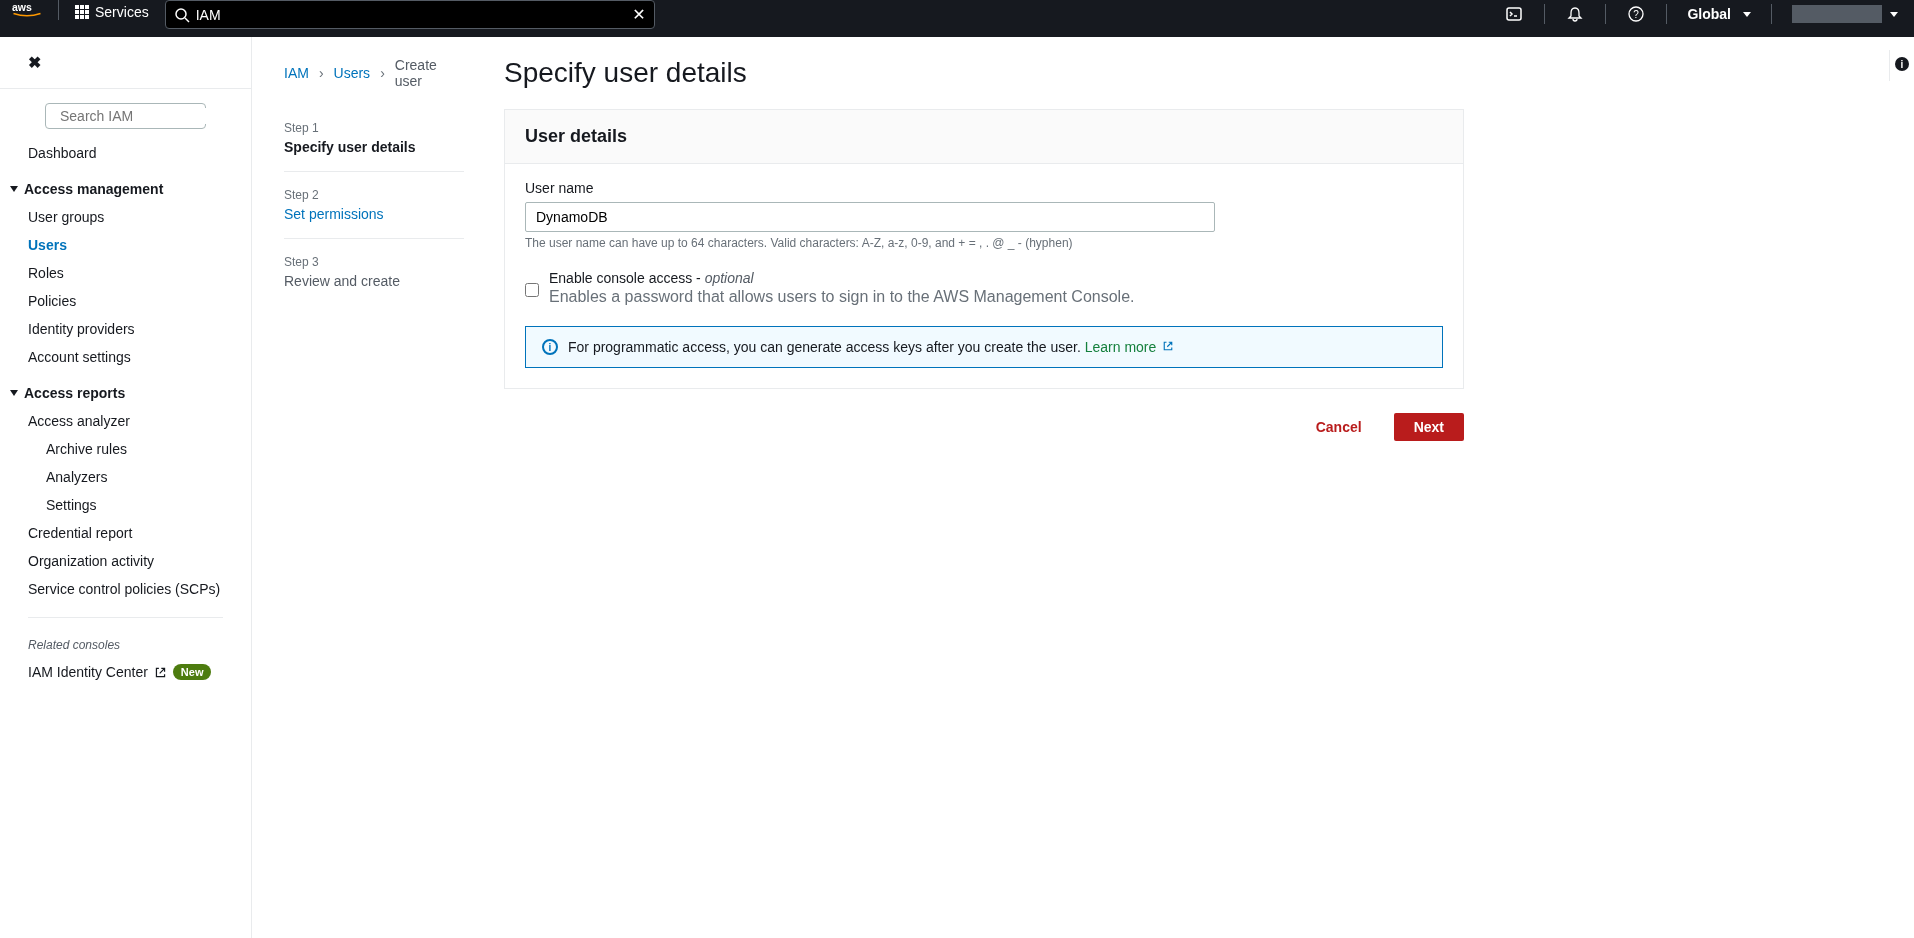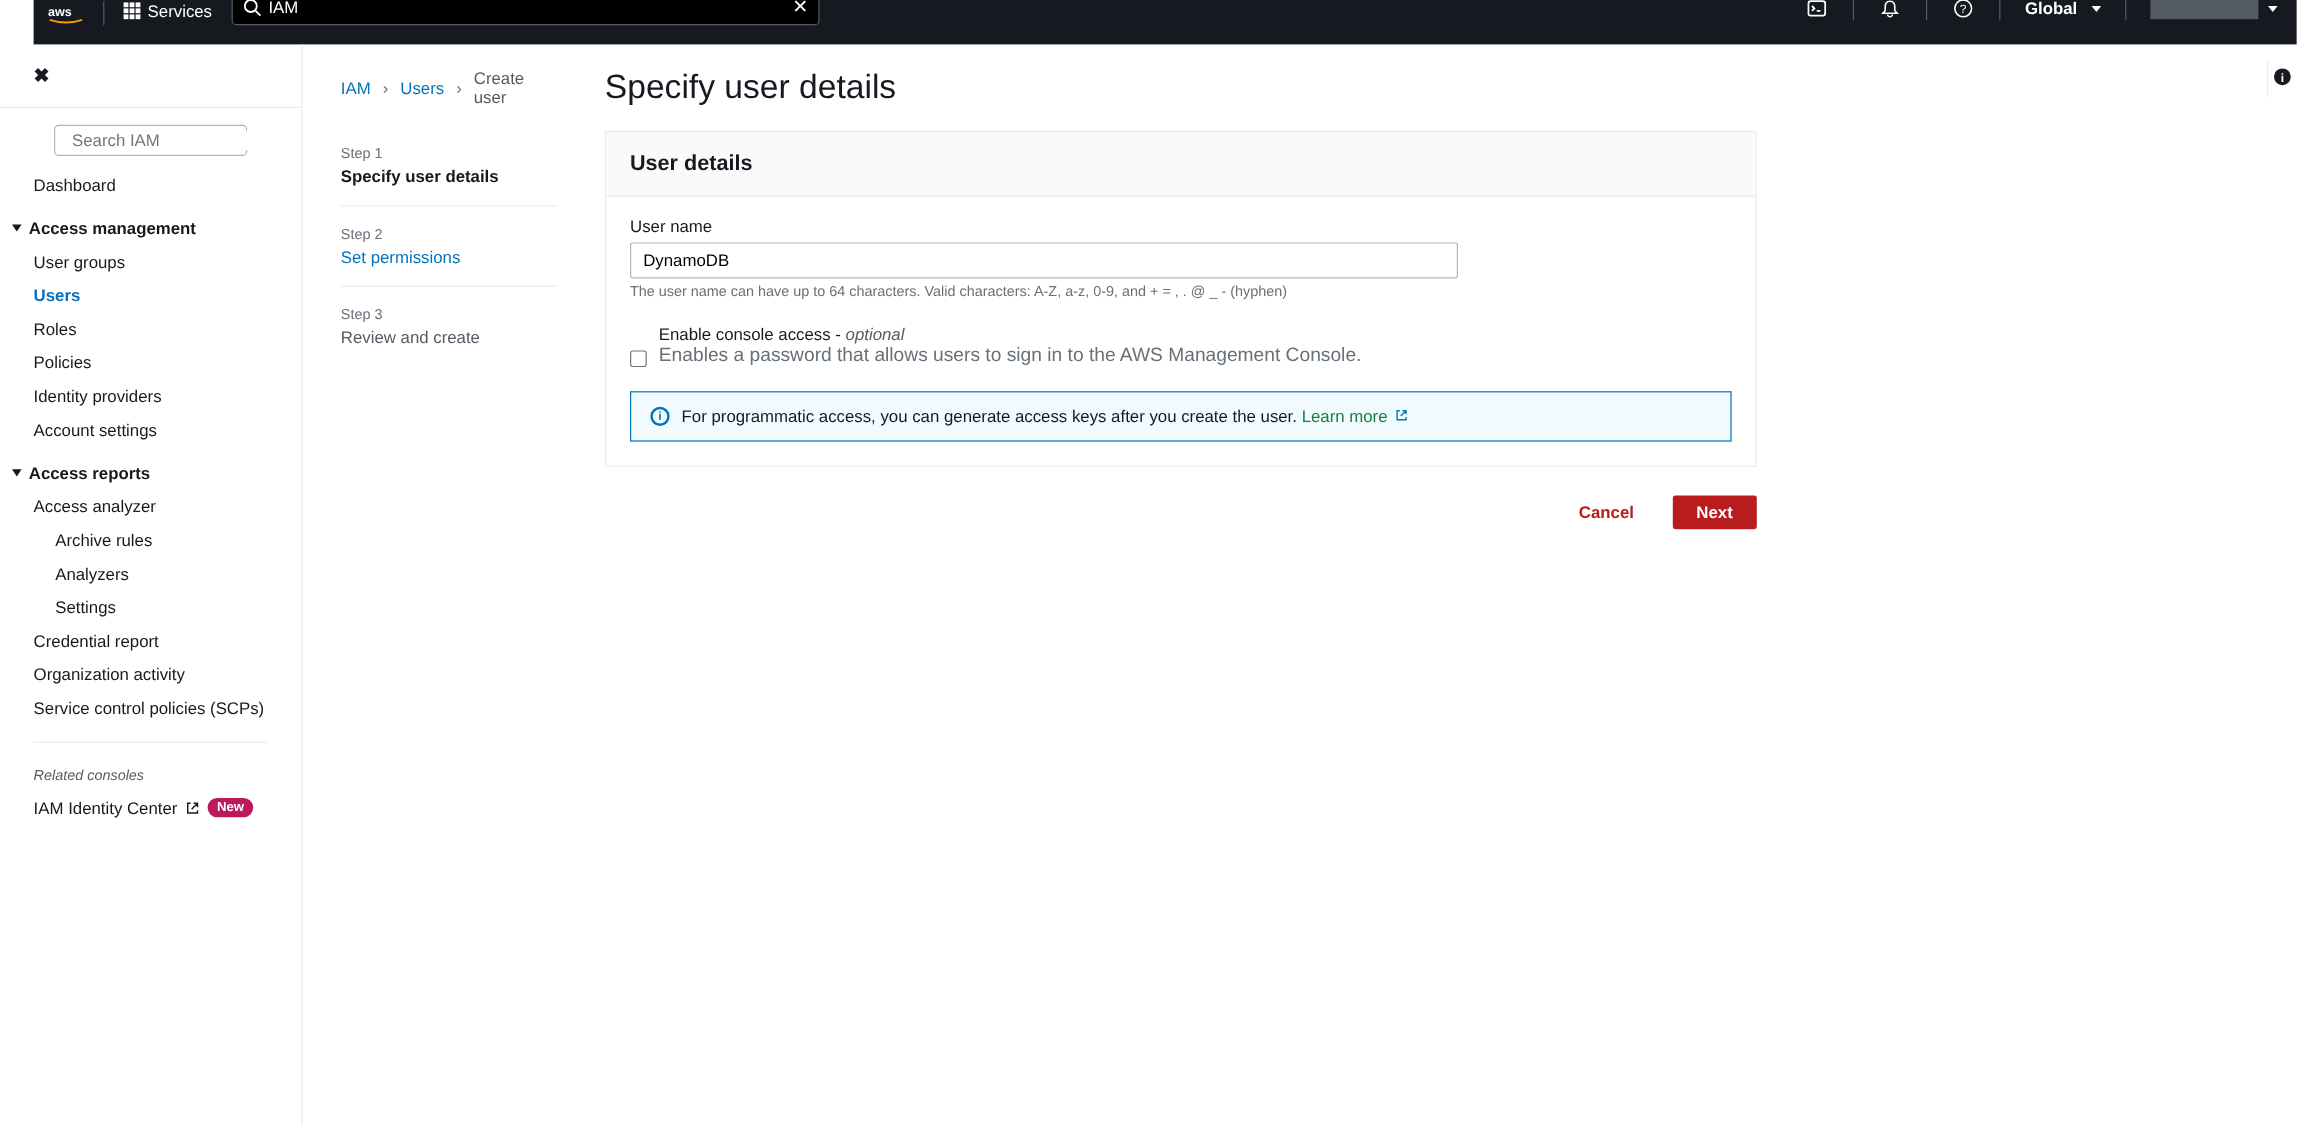--- a/index.html
+++ b/index.html
@@ -1,19 +1,19 @@
 <!DOCTYPE html>
 <html><head>
   <meta charset="utf-8">
   <style>
     * { margin: 0; padding: 0; box-sizing: border-box; }
     body { font-family: "Amazon Ember", "Helvetica Neue", Arial, sans-serif; font-size: 14px; color: #16191f; background: #fff; }
     
     
-    .top-nav { background: #16191f; color: #fff; height: 37px; display: flex; align-items: flex-end; padding: 16px 12px; margin-left: 28px; }
+    .top-nav { background: #16191f; color: #fff; height: 37px; display: flex; align-items: flex-start; padding: 0 12px; }
     .aws-logo { display: flex; align-items: center; margin-right: 8px; }
     .aws-logo svg { height: 18px; }
     .nav-divider { width: 1px; height: 20px; background: #545b64; margin: 0 8px; }
     .services-btn { display: flex; align-items: center; gap: 6px; color: #fff; cursor: pointer; padding: 4px 8px; }
     .grid-icon { width: 14px; height: 14px; display: grid; grid-template: repeat(3,1fr)/repeat(3,1fr); gap: 1px; }
     .grid-icon span { background: #fff; }
     .search-box { display: flex; align-items: center; background: #000; border: 1px solid #545b64; border-radius: 4px; padding: 4px 8px; margin-left: 8px; width: 490px; }
     .search-box input { background: transparent; border: none; color: #fff; outline: none; flex: 1; font-size: 14px; margin-left: 6px; }
     .search-clear { color: #fff; cursor: pointer; font-size: 16px; }
     .nav-right { margin-left: auto; display: flex; align-items: center; gap: 4px; }
@@ -34,21 +34,21 @@
     .sidebar-search-box { display: flex; align-items: center; border: 1px solid #aab7b8; border-radius: 4px; padding: 4px 8px; }
     .sidebar-search-box input { border: none; outline: none; flex: 1; font-size: 14px; margin-left: 6px; }
     .sidebar-item { padding: 6px 28px; cursor: pointer; color: #16191f; }
     .sidebar-item.active { color: #0073bb; font-weight: 700; }
     .sidebar-section { padding: 14px 28px 6px 10px; font-weight: 700; cursor: pointer; display: flex; align-items: center; gap: 6px; }
     .triangle { border-left: 4px solid transparent; border-right: 4px solid transparent; border-top: 6px solid #16191f; }
     .sidebar-sub { padding-left: 46px; }
     .sidebar-hr { border: none; border-top: 1px solid #e9ebed; margin: 14px 28px; }
     .related-label { padding: 6px 28px; font-style: italic; color: #545b64; font-size: 12px; }
     .related-item { padding: 6px 28px; display: flex; align-items: center; gap: 6px; }
-    .badge-new { background: #be185d; color: #fff; font-size: 11px; padding: 2px 8px; border-radius: 10px; font-weight: 700; }
+    .badge-new { background: #4d7c0f; color: #fff; font-size: 11px; padding: 2px 8px; border-radius: 10px; font-weight: 700; }
     
     
     .main { flex: 1; display: flex; padding: 20px 32px; overflow-y: auto; position: relative; }
     
     
     .wizard-steps { width: 180px; margin-right: 40px; flex-shrink: 0; }
     .breadcrumb { margin-bottom: 32px; color: #545b64; display: flex; align-items: center; gap: 10px; }
     .breadcrumb a { color: #0073bb; text-decoration: none; cursor: pointer; }
     .breadcrumb .sep { color: #687078; }
     .step { padding-bottom: 16px; border-bottom: 1px solid #e9ebed; margin-bottom: 16px; }
@@ -61,21 +61,21 @@
     
     .content { flex: 1; max-width: 960px; }
     .page-title { font-size: 28px; font-weight: 400; margin-bottom: 20px; }
     .panel { border: 1px solid #e9ebed; border-radius: 0; }
     .panel-header { background: #fafafa; padding: 16px 20px; border-bottom: 1px solid #e9ebed; }
     .panel-header h2 { font-size: 18px; font-weight: 700; }
     .panel-body { padding: 16px 20px 20px; }
     .form-label { font-weight: 400; margin-bottom: 6px; display: block; }
     .form-input { width: 690px; max-width: 100%; padding: 6px 10px; border: 1px solid #aab7b8; border-radius: 2px; font-size: 14px; }
     .form-hint { font-size: 12px; color: #687078; margin-top: 4px; }
-    .checkbox-row { display: flex; gap: 10px; margin-top: 20px; align-items: flex-end; }
+    .checkbox-row { display: flex; gap: 10px; margin-top: 20px; align-items: center; }
     .checkbox-row input { margin-top: 3px; width: 14px; height: 14px; }
     .checkbox-label { }
     .checkbox-label .optional { font-style: italic; color: #545b64; }
     .checkbox-desc { font-size: 16px; color: #687078; margin-top: 2px; }
     .info-box { border: 1px solid #0073bb; background: #f1faff; border-radius: 0; padding: 12px 16px; margin-top: 20px; display: flex; gap: 10px; align-items: center; }
     .info-icon-circle { width: 16px; height: 16px; border: 2px solid #0073bb; border-radius: 50%; display: flex; align-items: center; justify-content: center; color: #0073bb; font-size: 10px; font-weight: bold; flex-shrink: 0; }
     .info-text a { color: #15803d; text-decoration: none; cursor: pointer; }
     .ext-icon { display: inline-block; width: 12px; height: 12px; margin-left: 2px; }
     
     .actions { margin-top: 24px; display: flex; justify-content: flex-end; gap: 12px; }

